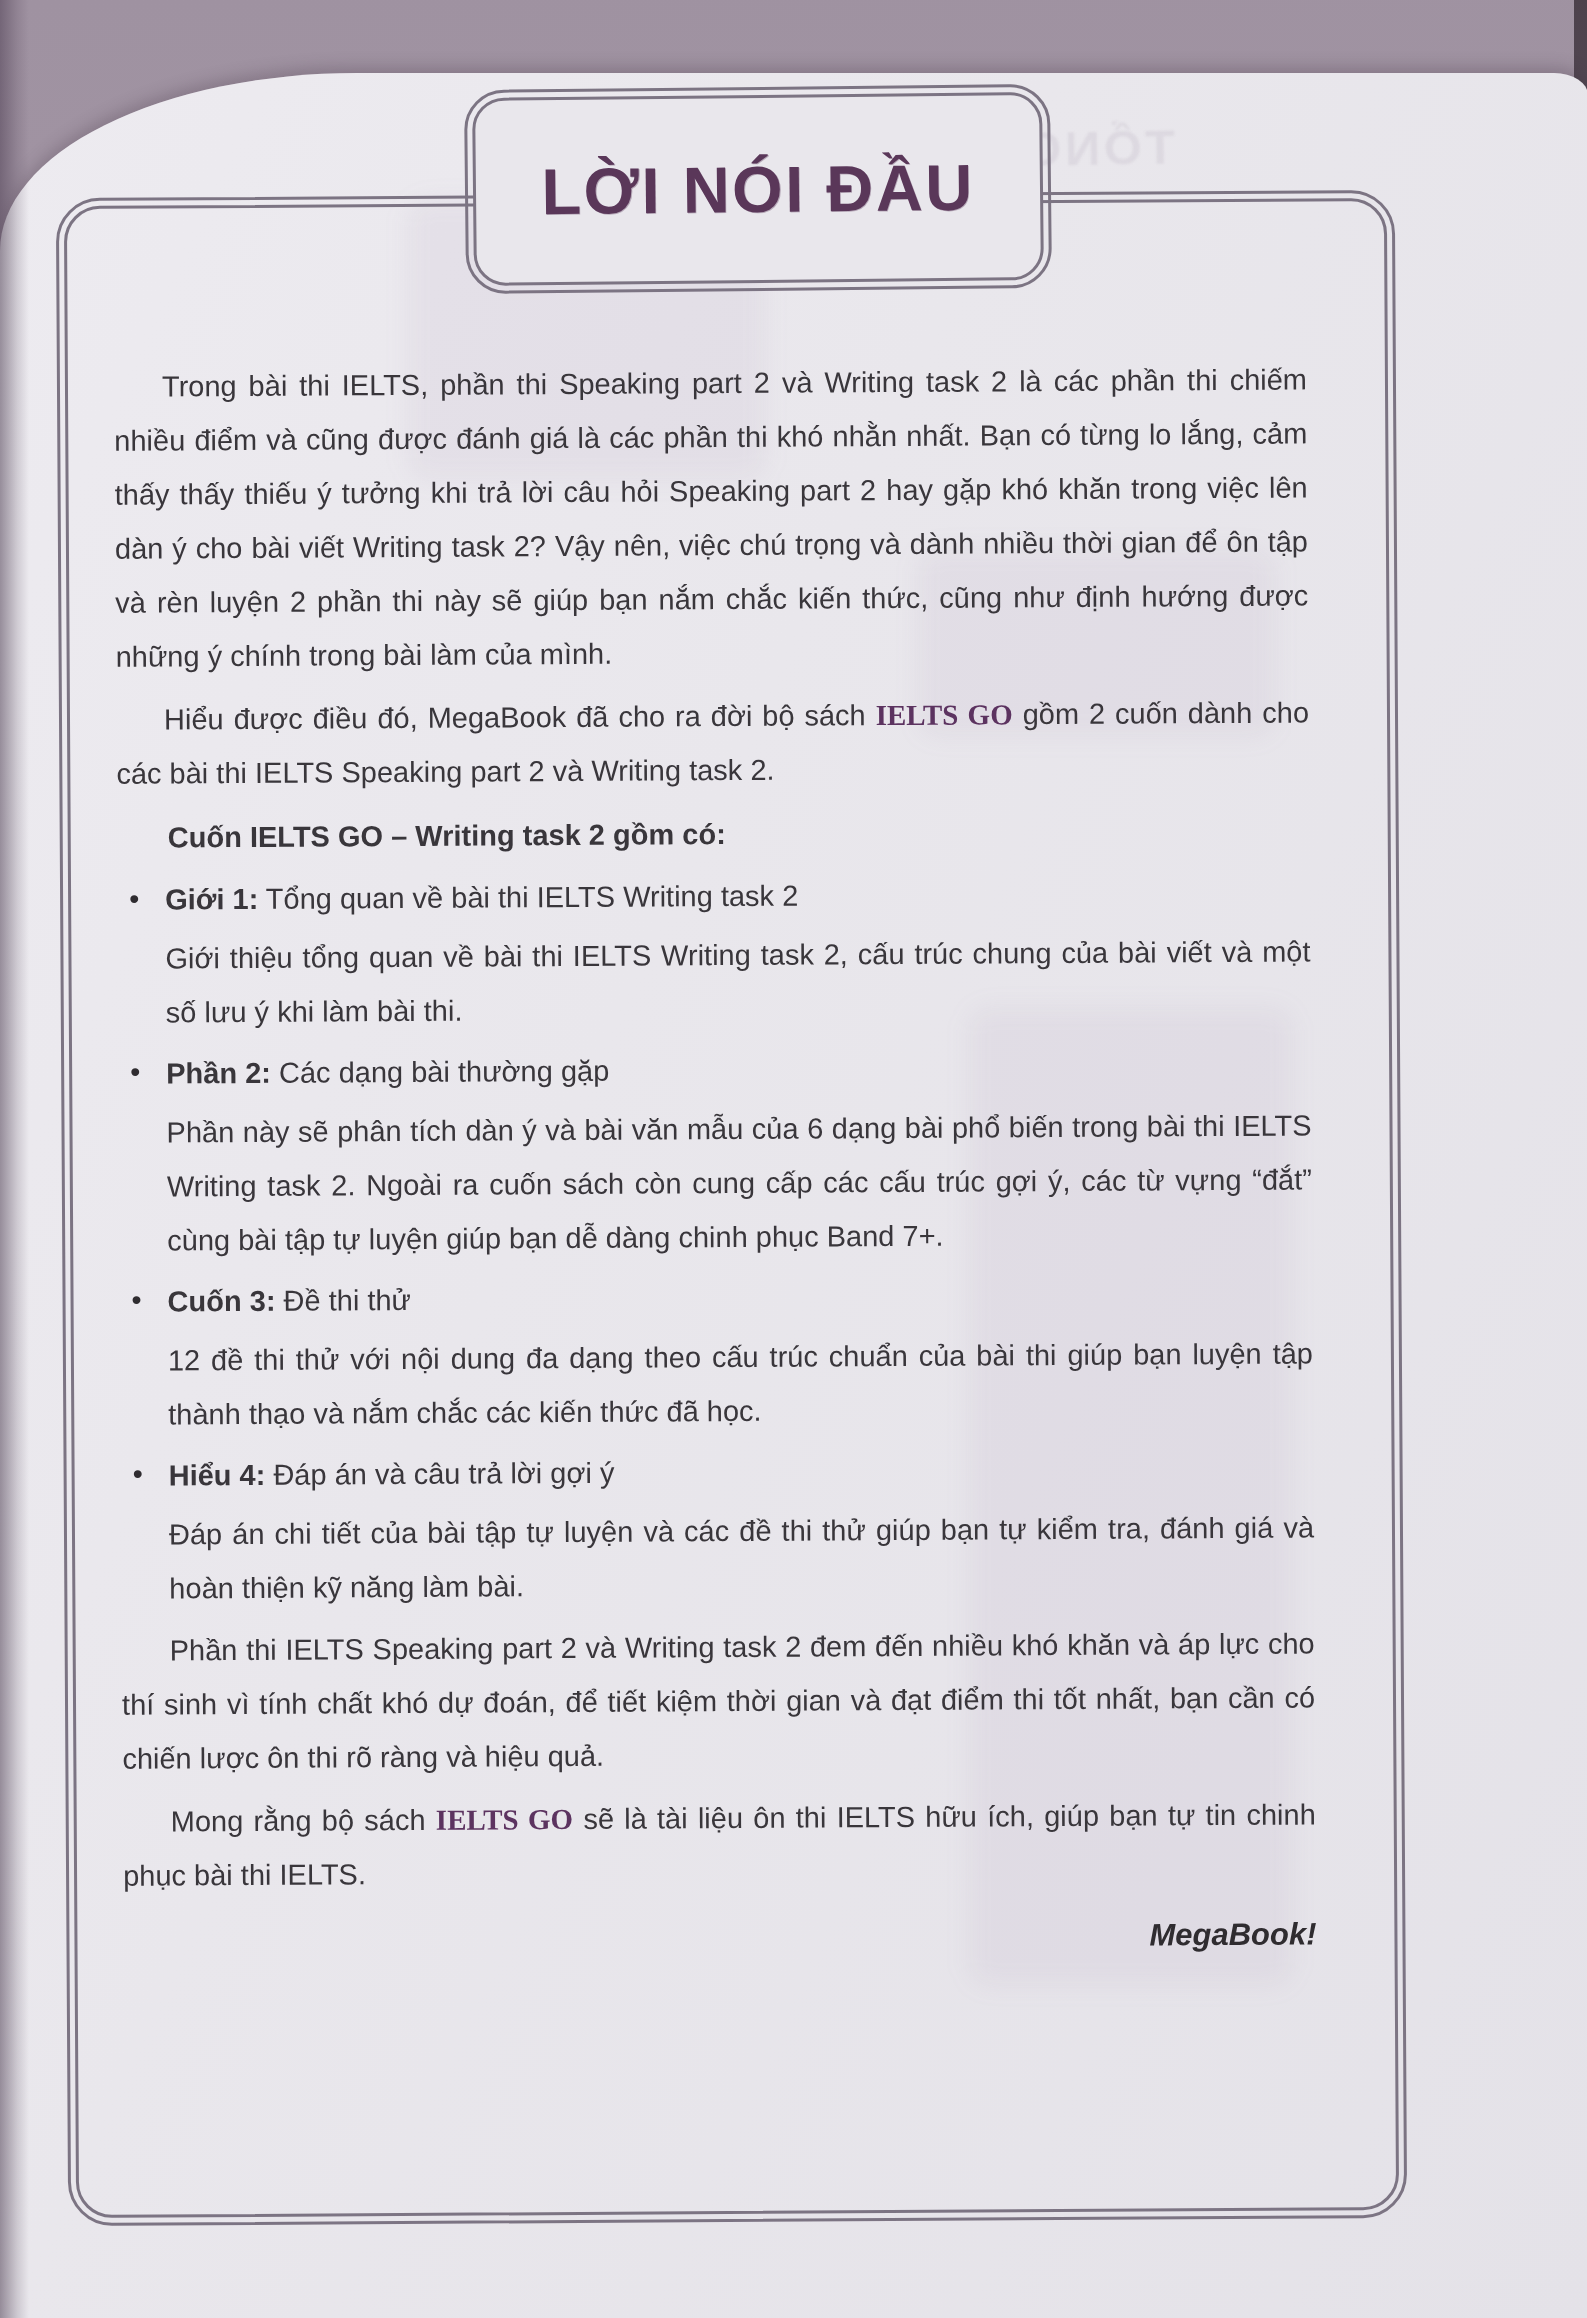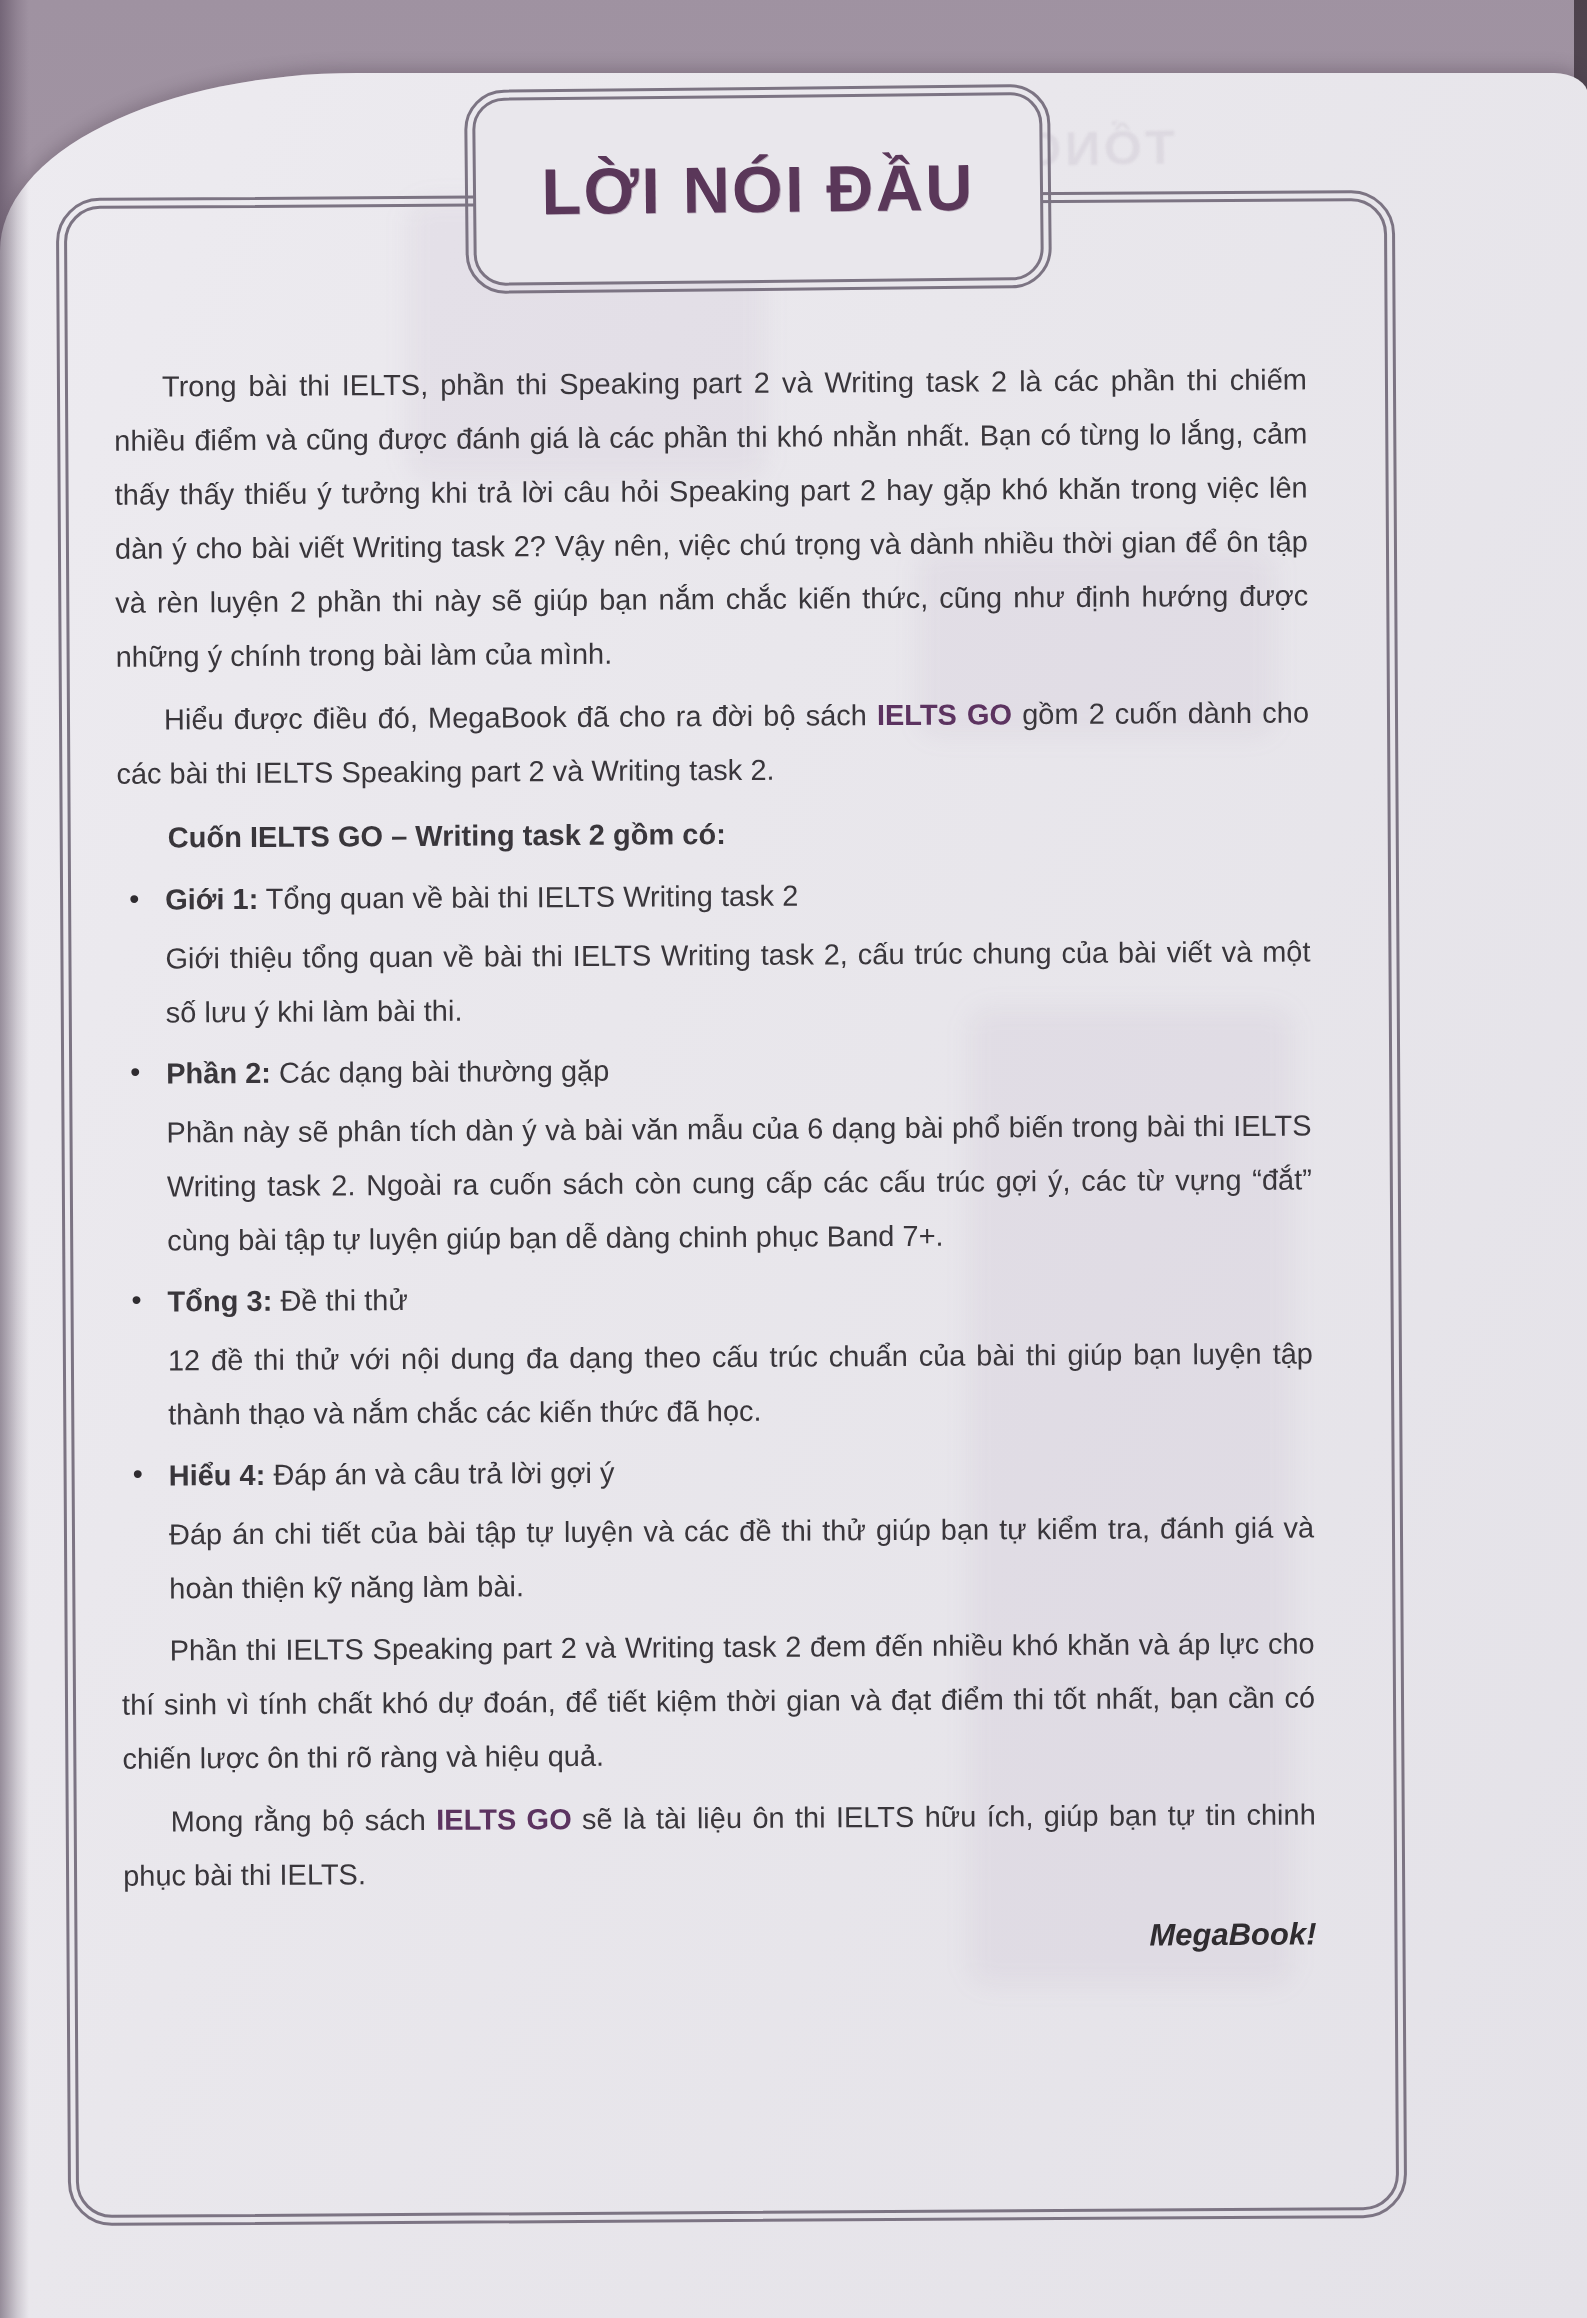--- a/index.html
+++ b/index.html
@@ -51,21 +51,21 @@
     color:#5a3759;text-shadow:0.8px 0.8px 0 rgba(90,55,89,.35);
   }
   .content{
     position:absolute;left:46px;right:78px;top:151px;
     font-size:29px;line-height:54px;color:#39363b;
     text-align:justify;
   }
   .para{margin:0 0 8.5px 0;text-indent:48px;}
   .para.no-gap{margin-bottom:10.2px;}
   .heading{margin:0 0 8.5px 0;font-weight:bold;text-indent:51px;text-align:left;}
-  .brand{font-weight:bold;color:#5c3360;}
+  .brand{font-weight:bold;color:#5c3360;font-family:Liberation Serif, serif;}
   .list{margin:0;}
   .li{position:relative;padding-left:48px;margin-bottom:6.8px;}
   .li .bullet{position:absolute;left:12px;top:-1.7px;font-size:29px;color:#2f2c30;}
   .li-title{margin:0;text-align:left;}
   .li-title b{font-weight:bold;}
   .li-desc{margin:5.1px 0 0 0;}
   .signature{
     margin:12px 0 0 0;text-align:right;font-style:italic;font-weight:bold;
     font-size:31px;color:#2f2c30;text-indent:0;
   }
@@ -100,21 +100,21 @@
         </div>
 
         <div class="li">
           <span class="bullet">•</span>
           <p class="li-title"><b>Phần 2:</b><span> Các dạng bài thường gặp</span></p>
           <p class="li-desc">Phần này sẽ phân tích dàn ý và bài văn mẫu của 6 dạng bài phổ biến trong bài thi IELTS Writing task 2. Ngoài ra cuốn sách còn cung cấp các cấu trúc gợi ý, các từ vựng “đắt” cùng bài tập tự luyện giúp bạn dễ dàng chinh phục Band 7+.</p>
         </div>
 
         <div class="li">
           <span class="bullet">•</span>
-          <p class="li-title"><b>Tổng 3:</b><span> Đề thi thử</span></p>
+          <p class="li-title"><b>Cuốn 3:</b><span> Đề thi thử</span></p>
           <p class="li-desc">12 đề thi thử với nội dung đa dạng theo cấu trúc chuẩn của bài thi giúp bạn luyện tập thành thạo và nắm chắc các kiến thức đã học.</p>
         </div>
 
         <div class="li" style="margin-bottom:8.5px;">
           <span class="bullet">•</span>
           <p class="li-title"><b>Hiểu 4:</b><span> Đáp án và câu trả lời gợi ý</span></p>
           <p class="li-desc">Đáp án chi tiết của bài tập tự luyện và các đề thi thử giúp bạn tự kiểm tra, đánh giá và hoàn thiện kỹ năng làm bài.</p>
         </div>
 
       </div>

